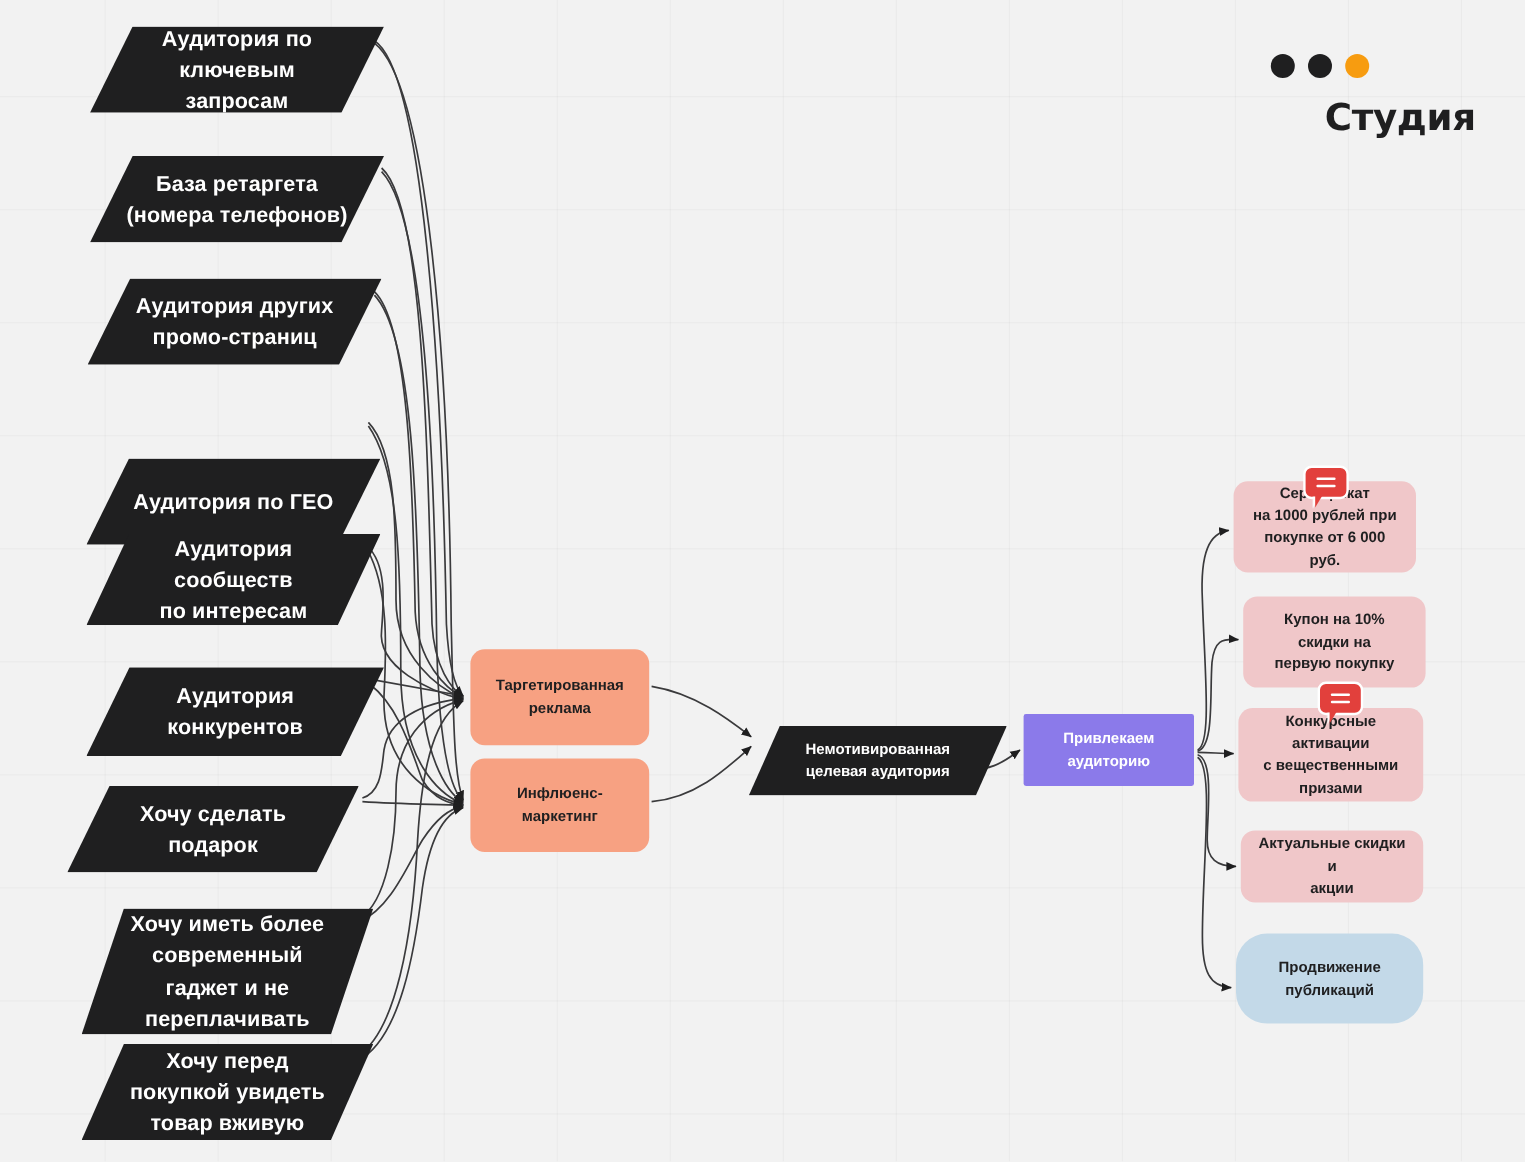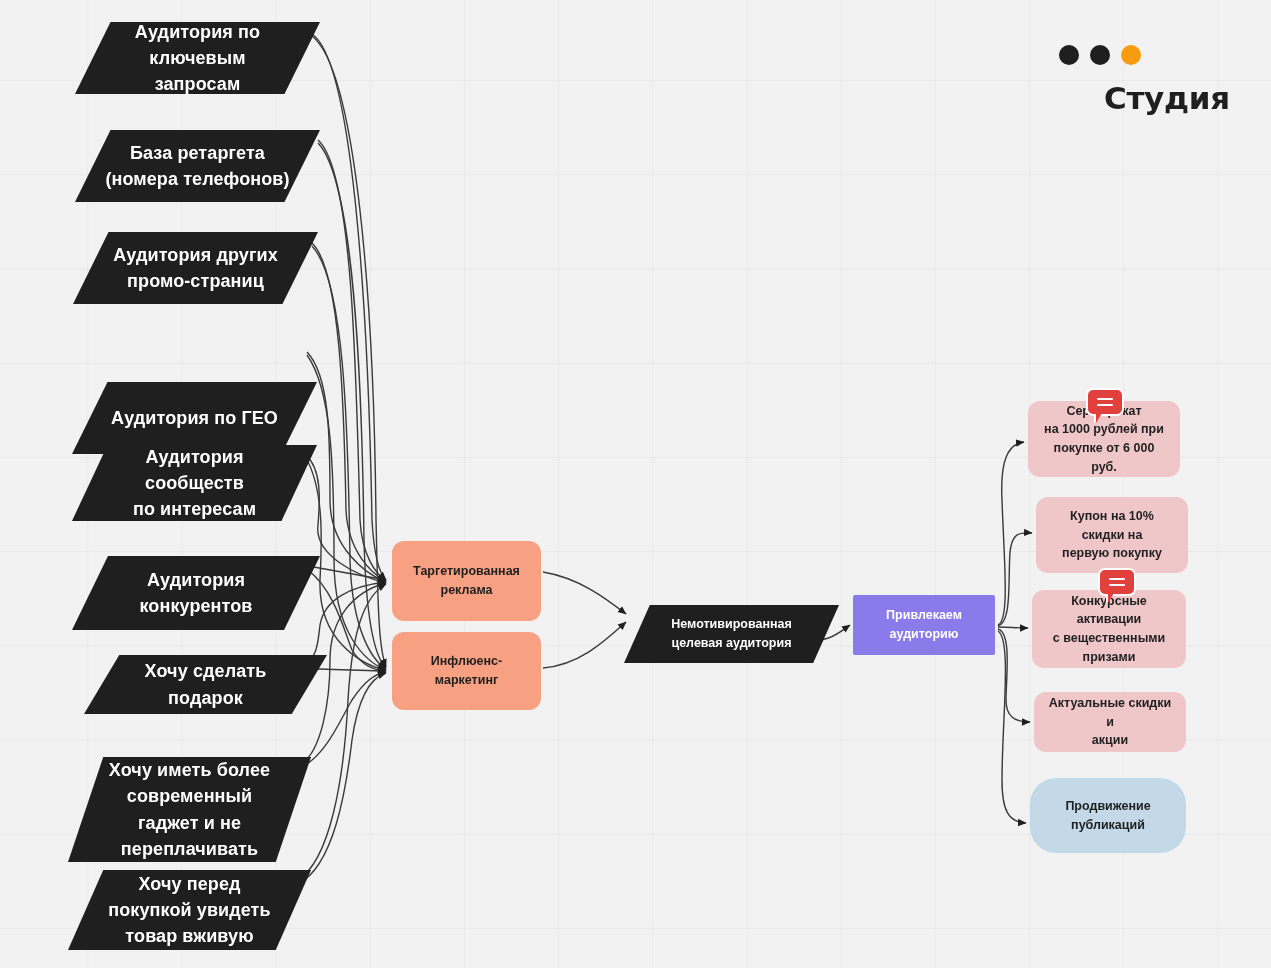--- a/index.html
+++ b/index.html
@@ -228,21 +228,21 @@
     <span style="white-space:pre-line">Аудитория
 сообществ
 по интересам</span>
   </div>
 
   <div class="para" style="left:72px; top:556px; width:248px; height:74px;">
     <span style="white-space:pre-line">Аудитория
 конкурентов</span>
   </div>
 
-  <div class="para" style="left:84px; top:655px; width:243px; height:59px;">
+  <div class="para" style="left:56px; top:655px; width:243px; height:72px;">
     <span style="white-space:pre-line">Хочу сделать
 подарок</span>
   </div>
 
   <div class="para" style="left:68px; top:757px; width:243px; height:105px;">
     <span style="white-space:pre-line">Хочу иметь более
 современный
 гаджет и не
 переплачивать</span>
   </div>

